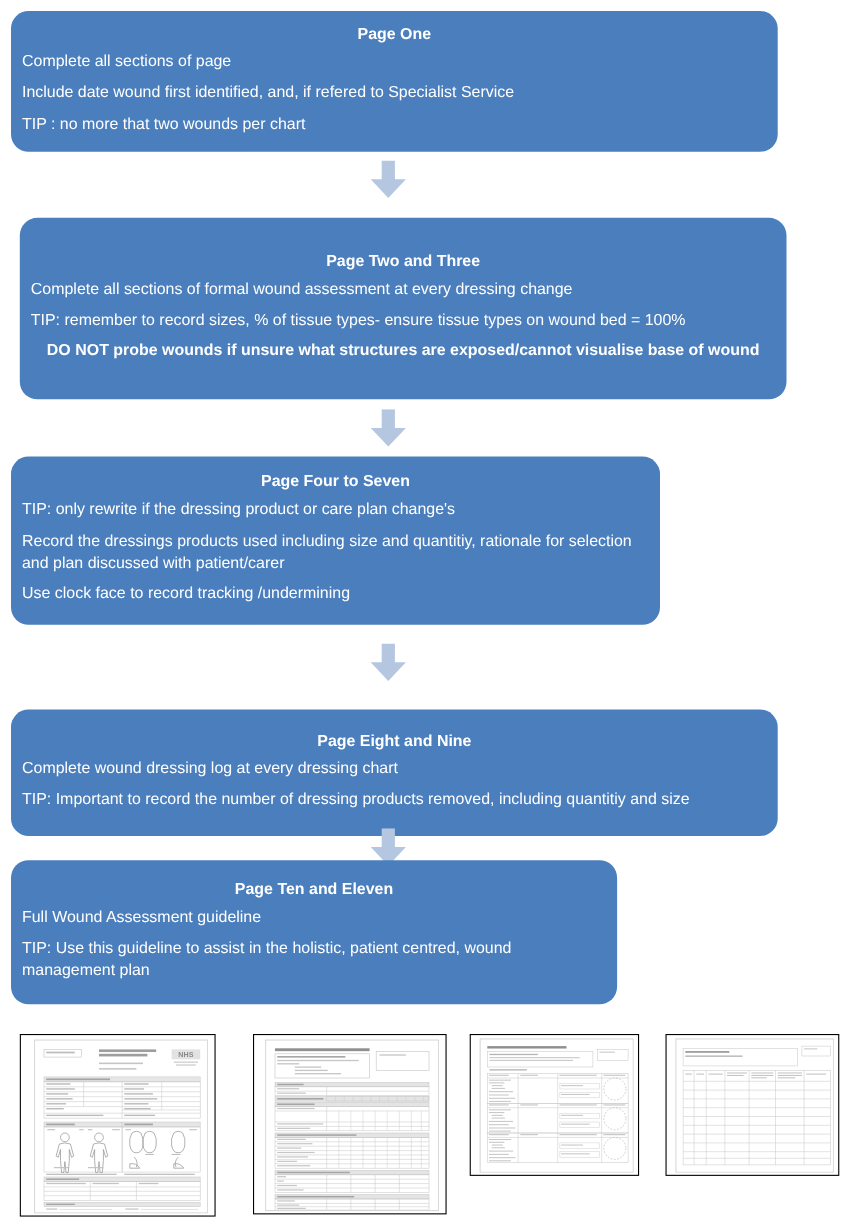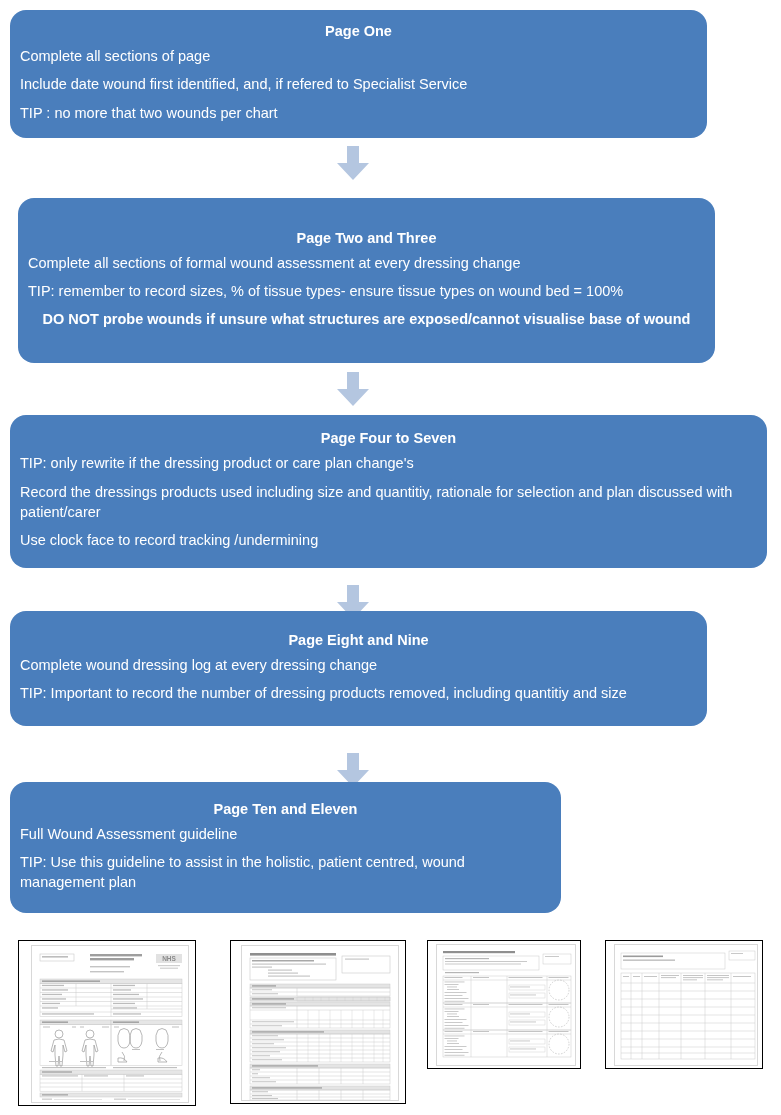--- a/index.html
+++ b/index.html
@@ -93,36 +93,36 @@
   <div class="box-line">TIP: remember to  record sizes, % of tissue types- ensure tissue types on wound bed = 100%</div>
   <div class="box-line bold-left">DO NOT probe wounds if unsure what structures are exposed/cannot visualise base of wound</div>
 </div>
 
 <div class="arrow" style="left:336px; top:372px;">
   <svg viewBox="0 0 34 35" xmlns="http://www.w3.org/2000/svg">
     <polygon points="11,0 23,0 23,17 33,17 17,34 1,17 11,17" fill="#b4c6e0"></polygon>
   </svg>
 </div>
 
-<div class="flow-box" style="left:10px; top:415px; width:757px; height:153px;">
+<div class="flow-box" style="left:10px; top:415px; width:590px; height:153px;">
   <div class="box-title">Page  Four to  Seven</div>
   <div class="box-line">TIP:  only rewrite if the dressing product or care plan change's</div>
   <div class="box-line">Record the dressings products used including size and quantitiy, rationale for selection and plan discussed with patient/carer</div>
   <div class="box-line">Use clock face to record tracking /undermining</div>
 </div>
 
 <div class="arrow" style="left:336px; top:585px;">
   <svg viewBox="0 0 34 35" xmlns="http://www.w3.org/2000/svg">
     <polygon points="11,0 23,0 23,17 33,17 17,34 1,17 11,17" fill="#b4c6e0"></polygon>
   </svg>
 </div>
 
-<div class="flow-box" style="left:10px; top:611px; width:697px; height:115px;">
+<div class="flow-box" style="left:10px; top:645px; width:697px; height:115px;">
   <div class="box-title">Page  Eight and Nine</div>
-  <div class="box-line">Complete wound dressing log at every dressing change</div>
+  <div class="box-line">Complete wound dressing log at every dressing chart</div>
   <div class="box-line">TIP:  Important to record  the number of dressing products removed, including quantitiy and size</div>
 </div>
 
 <div class="arrow" style="left:336px; top:753px;">
   <svg viewBox="0 0 34 35" xmlns="http://www.w3.org/2000/svg">
     <polygon points="11,0 23,0 23,17 33,17 17,34 1,17 11,17" fill="#b4c6e0"></polygon>
   </svg>
 </div>
 
 <div class="flow-box" style="left:10px; top:782px; width:551px; height:131px;">

